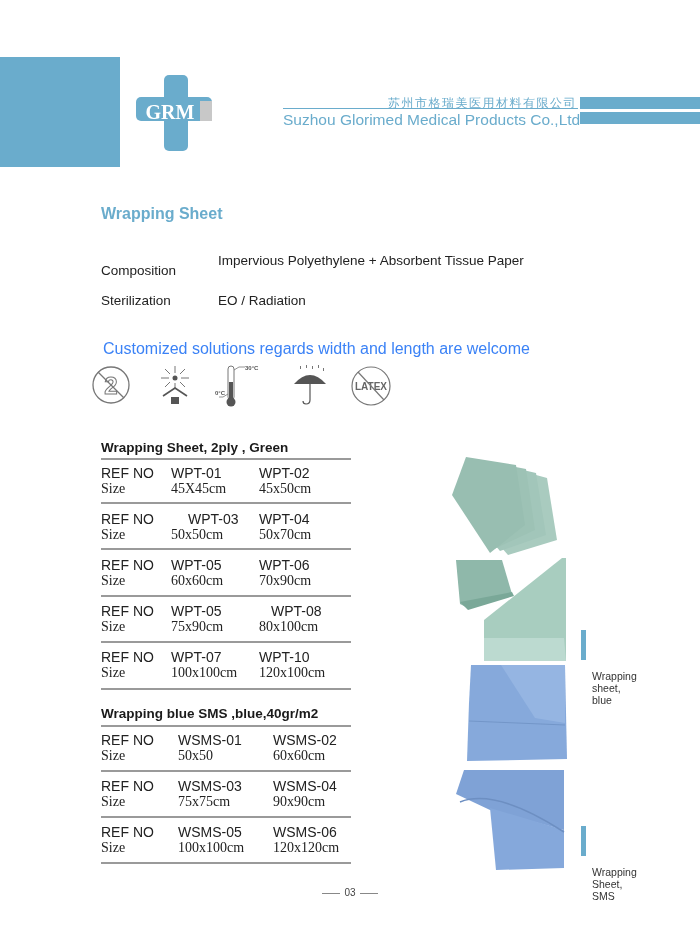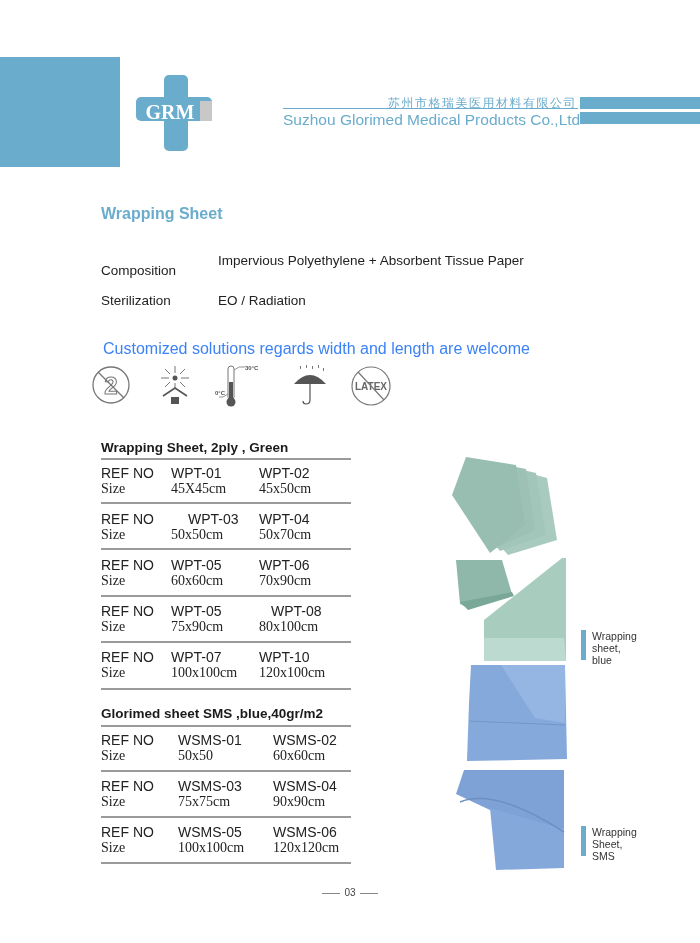--- a/index.html
+++ b/index.html
@@ -31,21 +31,21 @@
 
   .row { left: 101px; width: 260px; height: 34px; font-size: 14px; line-height: 16px; color: #222; }
   .row .c0 { position: absolute; left: 0; top: 0; }
   .row .c1 { position: absolute; top: 0; }
   .row .c2 { position: absolute; top: 0; }
   .row .line2 { top: 16px; font-family: Liberation Serif, serif; }
 
   
   .photo { position: absolute; }
   .cap-bar { width: 5px; background: #6aaccc; }
-  .cap-text { font-size: 10.5px; line-height: 12px; color: #333; }
+  .cap-text { font-size: 10.5px; line-height: 12px; color: #333; margin-top: 40px; }
 
   .footer { left: 0; top: 887px; width: 700px; text-align: center; font-size: 10px; color: #444; }
   .footer .dash { display: inline-block; width: 18px; height: 1px; background: #888; vertical-align: middle; margin: 0 2px; }
 </style>
 </head>
 <body>
 
 <div class="abs header-block"></div>
 
 <div class="abs logo">
@@ -166,21 +166,21 @@
 <div class="abs row" style="top:649px">
   <span class="c0">REF NO</span>
   <span class="c1" style="left:70px">WPT-07</span>
   <span class="c2" style="left:158px">WPT-10</span>
   <span class="c0 line2">Size</span>
   <span class="c1 line2" style="left:70px">100x100cm</span>
   <span class="c2 line2" style="left:158px">120x100cm</span>
 </div>
 <div class="abs rule" style="top:688px"></div>
 
-<div class="abs sec-title" style="top:706px">Glorimed sheet SMS ,blue,40gr/m2</div>
+<div class="abs sec-title" style="top:706px">Wrapping blue SMS ,blue,40gr/m2</div>
 <div class="abs rule" style="top:725px"></div>
 
 <div class="abs row" style="top:732px">
   <span class="c0">REF NO</span>
   <span class="c1" style="left:77px">WSMS-01</span>
   <span class="c2" style="left:172px">WSMS-02</span>
   <span class="c0 line2">Size</span>
   <span class="c1 line2" style="left:77px">50x50</span>
   <span class="c2 line2" style="left:172px">60x60cm</span>
 </div>

